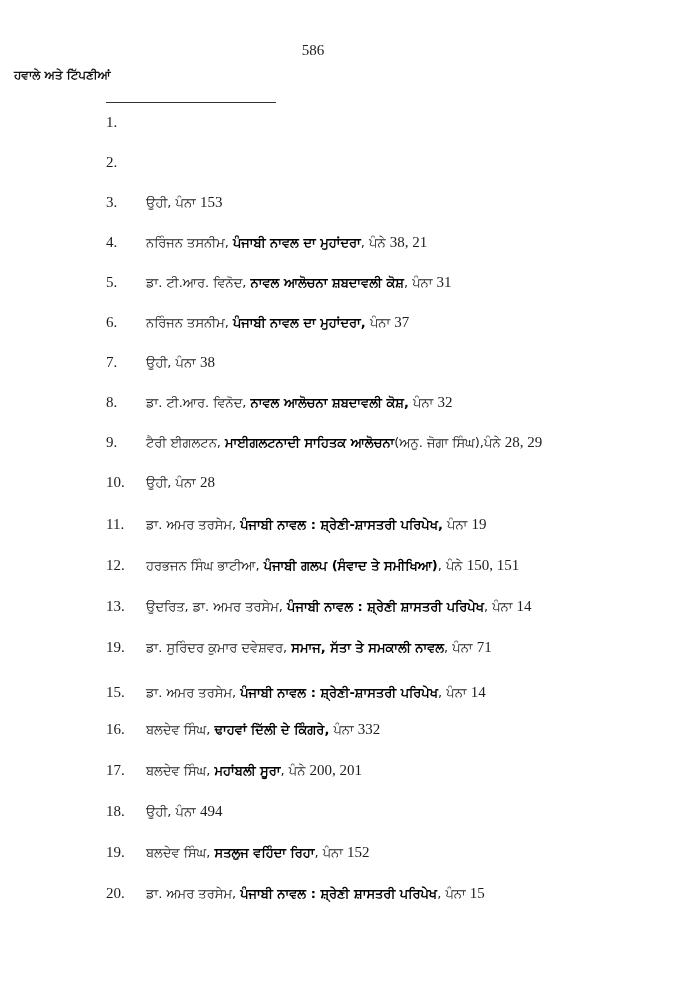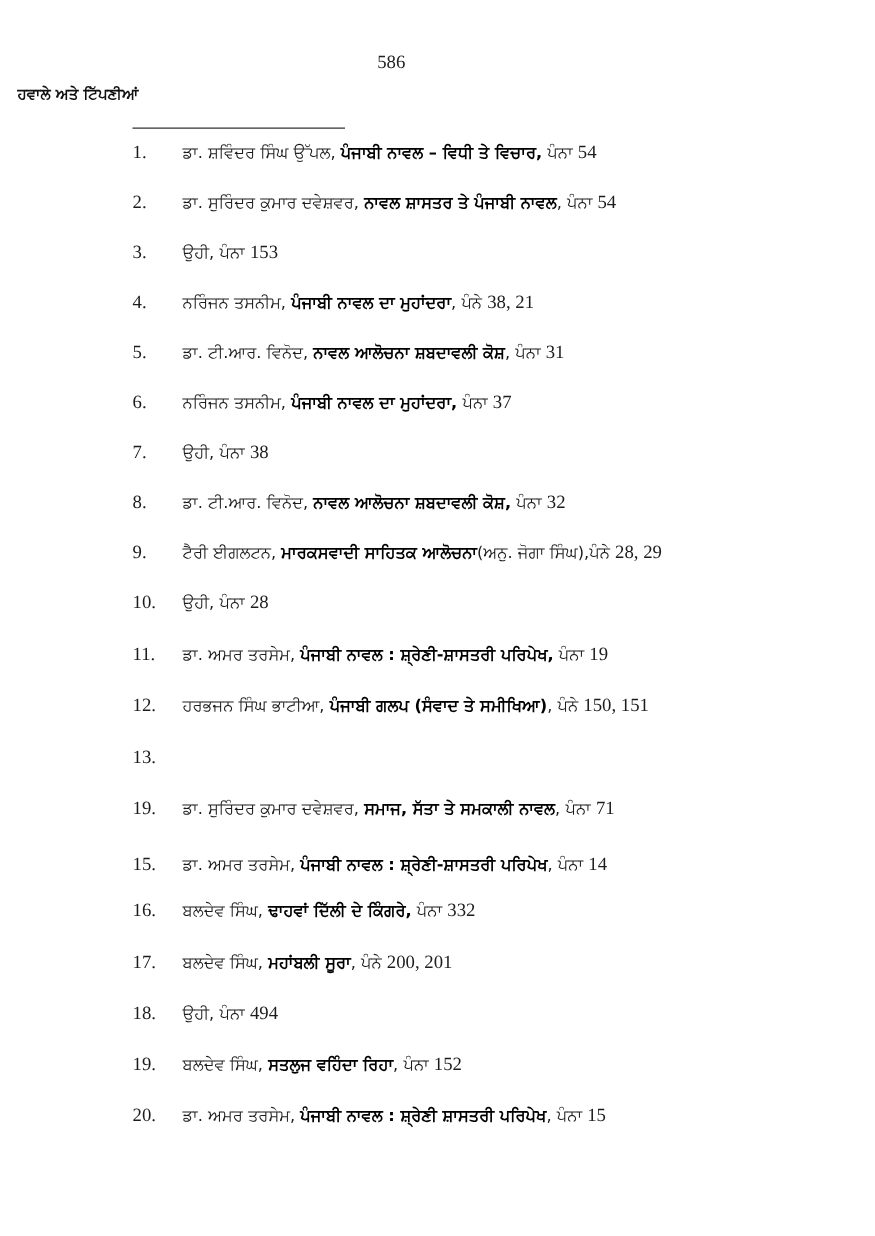--- a/index.html
+++ b/index.html
@@ -32,25 +32,23 @@
 <body>
 
 <div>
   <div class="page-number">586</div>
   <div class="heading">ਹਵਾਲੇ ਅਤੇ ਟਿੱਪਣੀਆਂ</div>
   <div class="rule"></div>
 
   <div class="notes">
     <div class="note" style="top:0px">
       <span class="num">1.</span>
-      <span class="text"><span>ਡਾ. ਸ਼ਵਿੰਦਰ ਸਿੰਘ ਉੱਪਲ, </span><b>ਪੰਜਾਬੀ ਨਾਵਲ – ਵਿਧੀ ਤੇ ਵਿਚਾਰ,</b><span> </span><span>ਪੰਨਾ </span><span class="pg">54</span></span>
     </div>
     <div class="note" style="top:40px">
       <span class="num">2.</span>
-      <span class="text"><span>ਡਾ. ਸੁਰਿੰਦਰ ਕੁਮਾਰ ਦਵੇਸ਼ਵਰ, </span><b>ਨਾਵਲ ਸ਼ਾਸਤਰ ਤੇ ਪੰਜਾਬੀ ਨਾਵਲ</b><span>, </span><span>ਪੰਨਾ </span><span class="pg">54</span></span>
     </div>
     <div class="note" style="top:80px">
       <span class="num">3.</span>
       <span class="text"><span>ਉਹੀ, </span><b></b><span></span><span>ਪੰਨਾ </span><span class="pg">153</span></span>
     </div>
     <div class="note" style="top:120px">
       <span class="num">4.</span>
       <span class="text"><span>ਨਰਿੰਜਨ ਤਸਨੀਮ, </span><b>ਪੰਜਾਬੀ ਨਾਵਲ ਦਾ ਮੁਹਾਂਦਰਾ</b><span>, </span><span>ਪੰਨੇ </span><span class="pg">38, 21</span></span>
     </div>
     <div class="note" style="top:160px">
@@ -64,36 +62,37 @@
     <div class="note" style="top:240px">
       <span class="num">7.</span>
       <span class="text"><span>ਉਹੀ, </span><b></b><span></span><span>ਪੰਨਾ </span><span class="pg">38</span></span>
     </div>
     <div class="note" style="top:280px">
       <span class="num">8.</span>
       <span class="text"><span>ਡਾ. ਟੀ.ਆਰ. ਵਿਨੋਦ, </span><b>ਨਾਵਲ ਆਲੋਚਨਾ ਸ਼ਬਦਾਵਲੀ ਕੋਸ਼,</b><span> </span><span>ਪੰਨਾ </span><span class="pg">32</span></span>
     </div>
     <div class="note" style="top:320px">
       <span class="num">9.</span>
-      <span class="text"><span>ਟੈਰੀ ਈਗਲਟਨ, </span><b>ਮਾਰਕਸਵਾਦੀ ਸਾਹਿਤਕ ਆਲੋਚਨਾ</b><span>(ਅਨੁ. ਜੋਗਾ ਸਿੰਘ),</span><span>ਪੰਨੇ </span><span class="pg">28, 29</span></span>
+      <span class="text"><span>ਟੈਰੀ ਈਗਲਟਨ, </span><b>ਮਾਈਗਲਟਨਾਦੀ ਸਾਹਿਤਕ ਆਲੋਚਨਾ</b><span>(ਅਨੁ. ਜੋਗਾ ਸਿੰਘ),</span><span>ਪੰਨੇ </span><span class="pg">28, 29</span></span>
     </div>
     <div class="note" style="top:360px">
       <span class="num">10.</span>
       <span class="text"><span>ਉਹੀ, </span><b></b><span></span><span>ਪੰਨਾ </span><span class="pg">28</span></span>
     </div>
     <div class="note" style="top:402px">
       <span class="num">11.</span>
       <span class="text"><span>ਡਾ. ਅਮਰ ਤਰਸੇਮ, </span><b>ਪੰਜਾਬੀ ਨਾਵਲ : ਸ਼੍ਰੇਣੀ-ਸ਼ਾਸਤਰੀ ਪਰਿਪੇਖ,</b><span> </span><span>ਪੰਨਾ </span><span class="pg">19</span></span>
     </div>
     <div class="note" style="top:443px">
       <span class="num">12.</span>
       <span class="text"><span>ਹਰਭਜਨ ਸਿੰਘ ਭਾਟੀਆ, </span><b>ਪੰਜਾਬੀ ਗਲਪ (ਸੰਵਾਦ ਤੇ ਸਮੀਖਿਆ)</b><span>, </span><span>ਪੰਨੇ </span><span class="pg">150, 151</span></span>
     </div>
     <div class="note" style="top:484px">
       <span class="num">13.</span>
+      <span class="text"><span>ਉਦਰਿਤ, ਡਾ. ਅਮਰ ਤਰਸੇਮ, </span><b>ਪੰਜਾਬੀ ਨਾਵਲ : ਸ਼੍ਰੇਣੀ ਸ਼ਾਸਤਰੀ ਪਰਿਪੇਖ</b><span>, </span><span>ਪੰਨਾ </span><span class="pg">14</span></span>
     </div>
     <div class="note" style="top:525px">
       <span class="num">19.</span>
       <span class="text"><span>ਡਾ. ਸੁਰਿੰਦਰ ਕੁਮਾਰ ਦਵੇਸ਼ਵਰ, </span><b>ਸਮਾਜ, ਸੱਤਾ ਤੇ ਸਮਕਾਲੀ ਨਾਵਲ</b><span>, </span><span>ਪੰਨਾ </span><span class="pg">71</span></span>
     </div>
     <div class="note" style="top:570px">
       <span class="num">15.</span>
       <span class="text"><span>ਡਾ. ਅਮਰ ਤਰਸੇਮ, </span><b>ਪੰਜਾਬੀ ਨਾਵਲ : ਸ਼੍ਰੇਣੀ-ਸ਼ਾਸਤਰੀ ਪਰਿਪੇਖ</b><span>, </span><span>ਪੰਨਾ </span><span class="pg">14</span></span>
     </div>
     <div class="note" style="top:607px">

